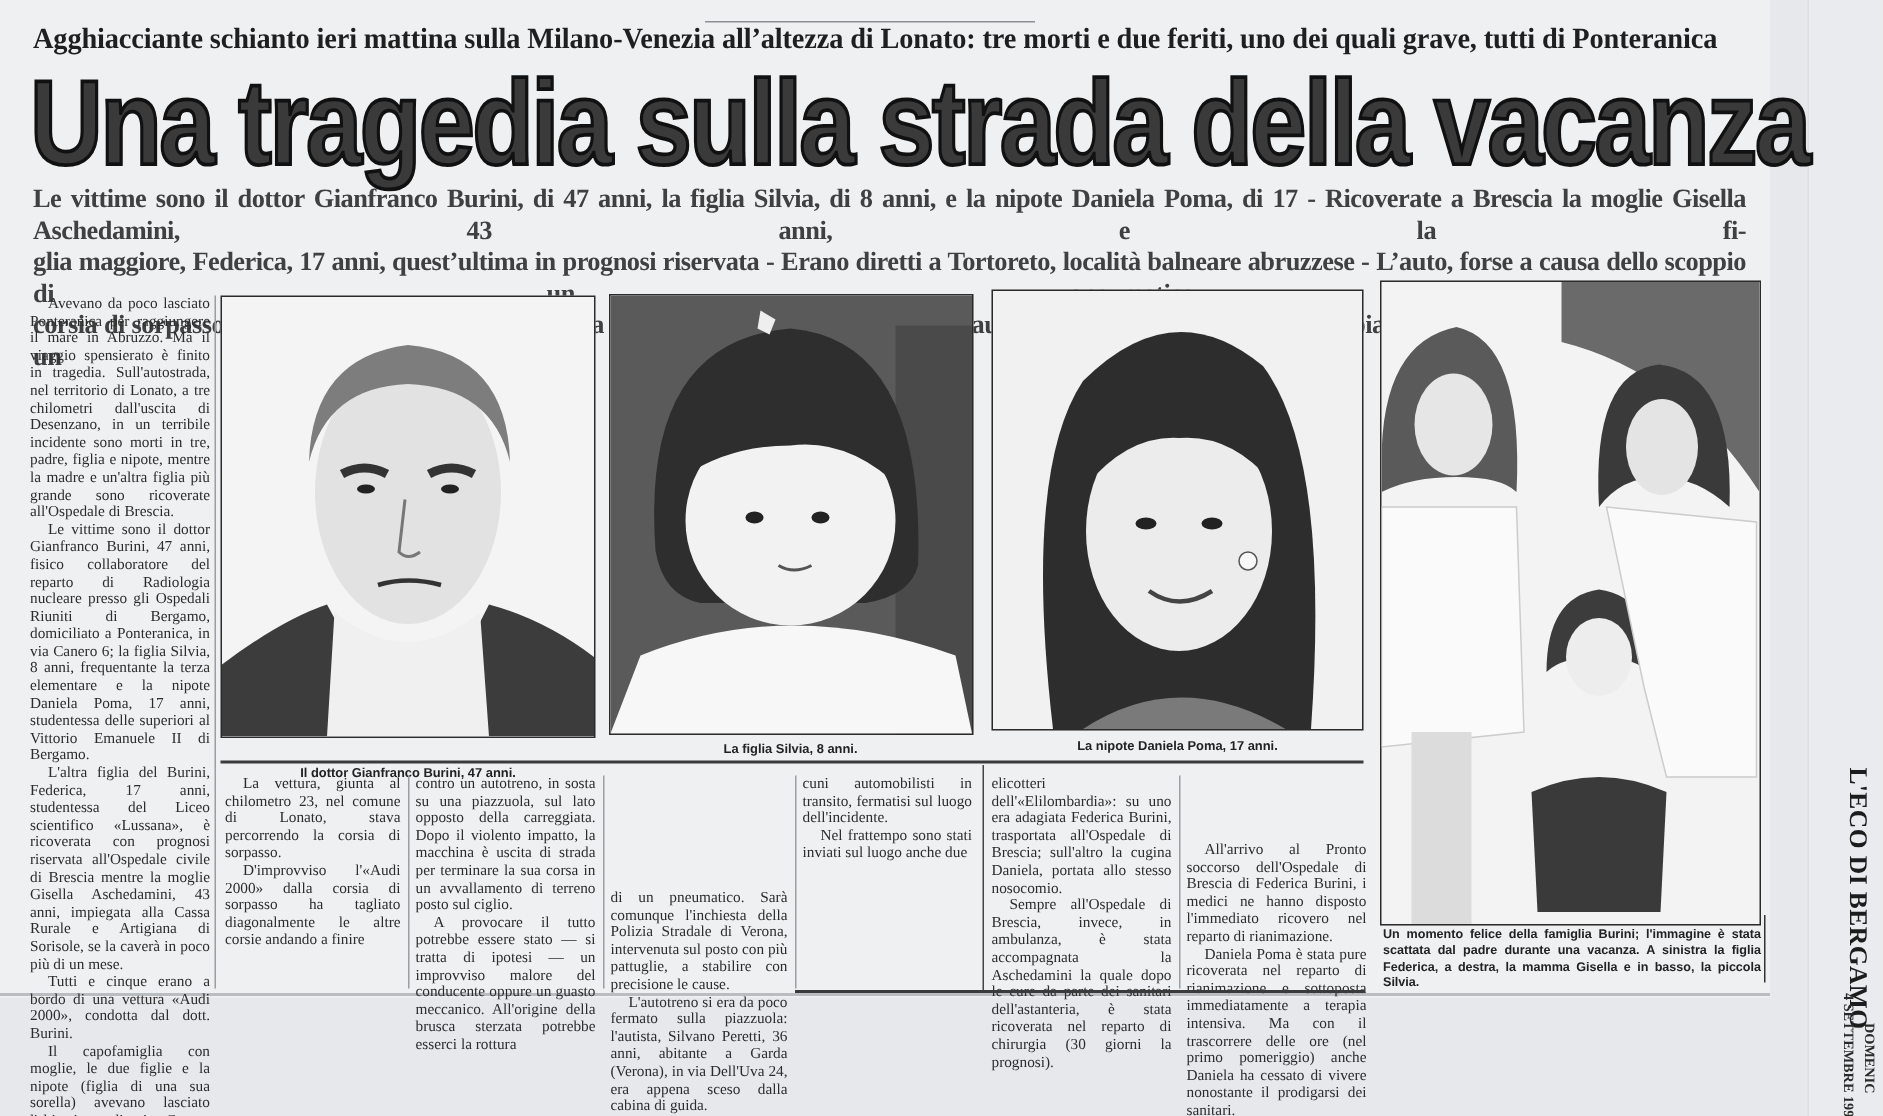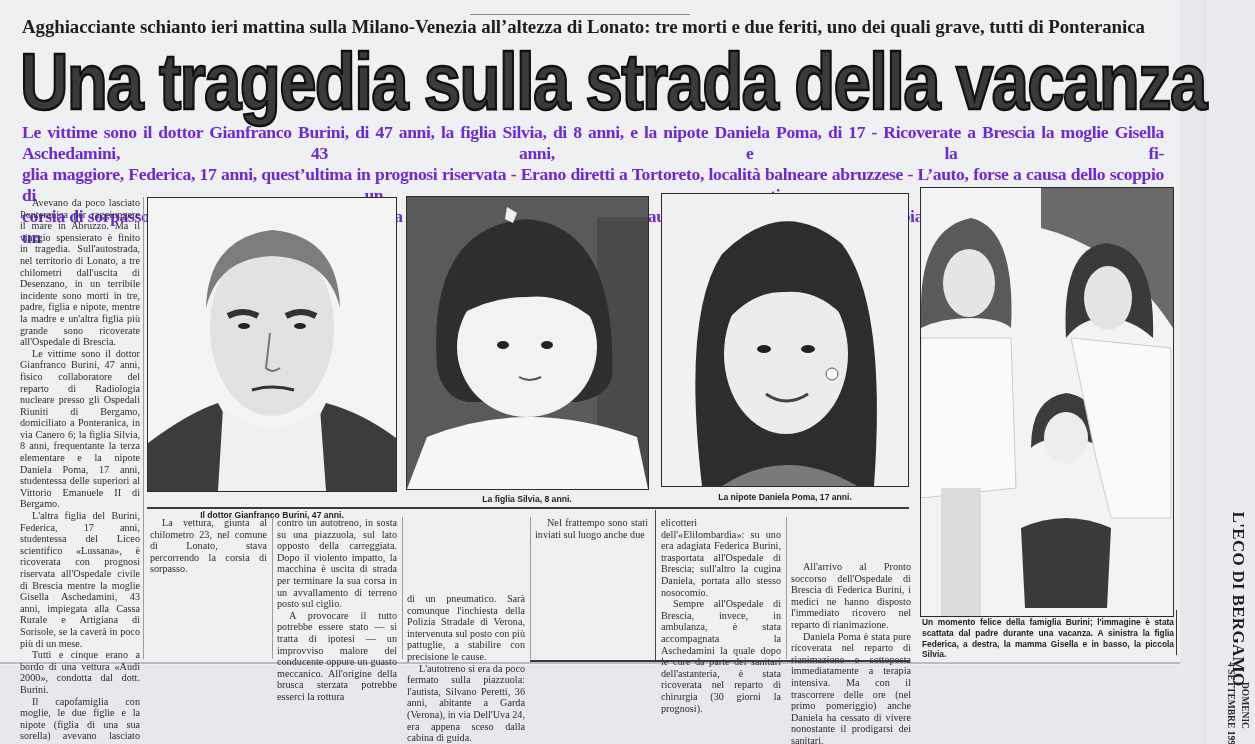--- a/index.html
+++ b/index.html
@@ -3,21 +3,21 @@
 <meta charset="utf-8">
 <style>
   html,body{margin:0;padding:0;}
   body{width:1255px;height:744px;overflow:hidden;background:#e6e8ec;position:relative;font-family:"Liberation Serif",serif;color:#262626;}
   .clip{position:absolute;left:0;top:0;width:1180px;height:665px;background:#eef0f2;}
   .clip-edge{position:absolute;left:0;top:662px;width:1180px;height:2px;background:#b9bcc1;}
   .strip{position:absolute;left:1205px;top:0;width:50px;height:744px;background:#e9ebee;border-left:1px solid #dcdfe3;}
   .topline{position:absolute;left:470px;top:14px;width:220px;height:1px;background:#8b8e93;}
   .kicker{position:absolute;left:22px;top:16px;width:1150px;font-family:"Liberation Serif",serif;font-weight:bold;font-size:19.5px;letter-spacing:-0.1px;white-space:nowrap;transform:scaleX(0.97);transform-origin:left top;color:#1f1f1f;}
   .headline{position:absolute;left:20px;top:40px;white-space:nowrap;font-family:"Liberation Sans",sans-serif;font-weight:bold;font-size:80px;line-height:84px;letter-spacing:-2px;color:#3a3a3a;transform:scaleX(0.84);transform-origin:left top;-webkit-text-stroke:2.5px #111;text-shadow:1px 1px 0 #777;}
-  .sub{position:absolute;left:22px;top:122px;width:1142px;font-family:"Liberation Serif",serif;font-weight:bold;font-size:17.6px;line-height:21px;text-align:justify;text-align-last:justify;color:#6d28d9;letter-spacing:-0.35px;}
+  .sub{position:absolute;left:22px;top:122px;width:1142px;font-family:"Liberation Serif",serif;font-weight:bold;font-size:17.6px;line-height:21px;text-align:justify;text-align-last:justify;color:#404040;letter-spacing:-0.35px;}
   .sub span{display:block;text-align:justify;text-align-last:justify;}
   .col{position:absolute;font-family:"Liberation Serif",serif;font-size:10.2px;line-height:11.6px;color:#2c2c2c;text-align:justify;hyphens:manual;}
   .col p{margin:0;text-indent:12px;}
   .col p.noindent{text-indent:0;}
   .vrule{position:absolute;width:1px;background:#9a9da2;}
   .hrule{position:absolute;height:2px;background:#3b3b3b;}
   .photo{position:absolute;border:1.5px solid #2b2b2b;overflow:hidden;background:#d9d9d9;}
   .caption{position:absolute;font-family:"Liberation Sans",sans-serif;font-weight:bold;font-size:8.6px;color:#222;text-align:center;}
   .famcap{position:absolute;left:922px;top:617px;width:252px;font-family:"Liberation Sans",sans-serif;font-weight:bold;font-size:8.4px;line-height:10.8px;color:#222;text-align:justify;}
   .masthead{position:absolute;left:1228px;top:538px;width:20px;height:122px;}
@@ -115,37 +115,39 @@
     <rect x="20" y="300" width="40" height="128" fill="#dcdcdc"></rect>
   </svg>
 </div>
 <div class="famcap">Un momento felice della famiglia Burini; l'immagine è stata scattata dal padre durante una vacanza. A sinistra la figlia Federica, a destra, la mamma Gisella e in basso, la piccola Silvia.</div>
 <div class="vrule" style="left:1176px;top:610px;height:45px;background:#333;"></div>
 
 <div class="hrule" style="left:147px;top:507px;width:762px;"></div>
 
 <div class="col" style="left:150px;top:517px;width:117px;">
   <p>La vettura, giunta al chilometro 23, nel comune di Lonato, stava percorrendo la corsia di sorpasso.</p>
+  <p>D'improvviso l'«Audi 2000» dalla corsia di sorpasso ha tagliato diagonalmente le altre corsie andando a finire</p>
 </div>
 <div class="vrule" style="left:272px;top:517px;height:142px;"></div>
 
 <div class="col" style="left:277px;top:517px;width:120px;">
   <p class="noindent">contro un autotreno, in sosta su una piazzuola, sul lato opposto della carreggiata. Dopo il violento impatto, la macchina è uscita di strada per terminare la sua corsa in un avvallamento di terreno posto sul ciglio.</p>
   <p>A provocare il tutto potrebbe essere stato — si tratta di ipotesi — un improvviso malore del conducente oppure un guasto meccanico. All'origine della brusca sterzata potrebbe esserci la rottura</p>
 </div>
 <div class="vrule" style="left:402px;top:517px;height:142px;"></div>
 
 <div class="col" style="left:407px;top:545px;width:118px;margin-top:48px;">
   <p class="noindent">di un pneumatico. Sarà comunque l'inchiesta della Polizia Stradale di Verona, intervenuta sul posto con più pattuglie, a stabilire con precisione le cause.</p>
   <p>L'autotreno si era da poco fermato sulla piazzuola: l'autista, Silvano Peretti, 36 anni, abitante a Garda (Verona), in via Dell'Uva 24, era appena sceso dalla cabina di guida.</p>
   <p>Uno scenario straziante si è presentato davanti ai primi soccorritori, o meglio ad al-</p>
 </div>
 <div class="vrule" style="left:530px;top:517px;height:142px;"></div>
 
 <div class="col" style="left:535px;top:517px;width:113px;">
+  <p class="noindent">cuni automobilisti in transito, fermatisi sul luogo dell'incidente.</p>
   <p>Nel frattempo sono stati inviati sul luogo anche due</p>
 </div>
 <div class="vrule" style="left:655px;top:510px;height:150px;background:#444;"></div>
 
 <div class="col" style="left:661px;top:517px;width:120px;">
   <p class="noindent">elicotteri dell'«Elilombardia»: su uno era adagiata Federica Burini, trasportata all'Ospedale di Brescia; sull'altro la cugina Daniela, portata allo stesso nosocomio.</p>
   <p>Sempre all'Ospedale di Brescia, invece, in ambulanza, è stata accompagnata la Aschedamini la quale dopo le cure da parte dei sanitari dell'astanteria, è stata ricoverata nel reparto di chirurgia (30 giorni la prognosi).</p>
 </div>
 <div class="vrule" style="left:786px;top:517px;height:142px;"></div>
 

